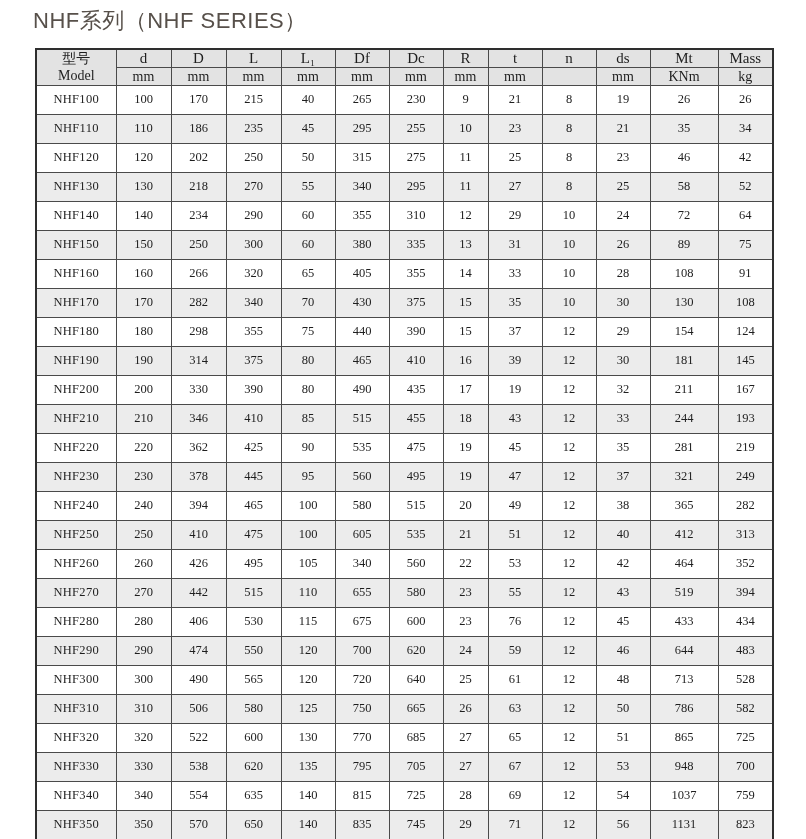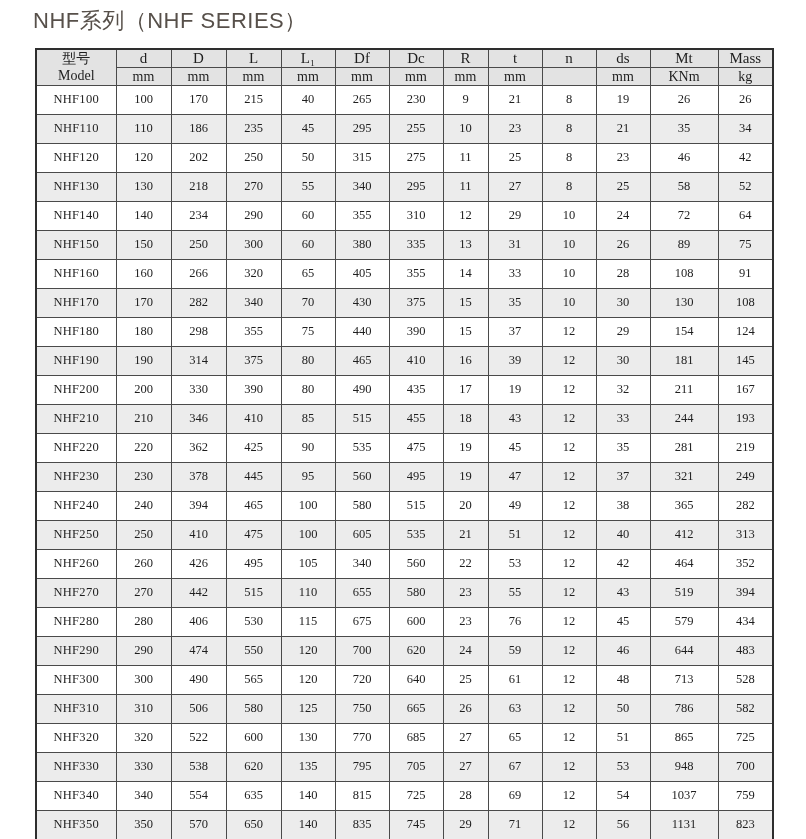--- a/index.html
+++ b/index.html
@@ -395,21 +395,21 @@
         <td>280</td>
         <td>406</td>
         <td>530</td>
         <td>115</td>
         <td>675</td>
         <td>600</td>
         <td>23</td>
         <td>76</td>
         <td>12</td>
         <td>45</td>
-        <td>579</td>
+        <td>433</td>
         <td>434</td>
       </tr>
       <tr>
         <td class="model-cell">NHF290</td>
         <td>290</td>
         <td>474</td>
         <td>550</td>
         <td>120</td>
         <td>700</td>
         <td>620</td>

